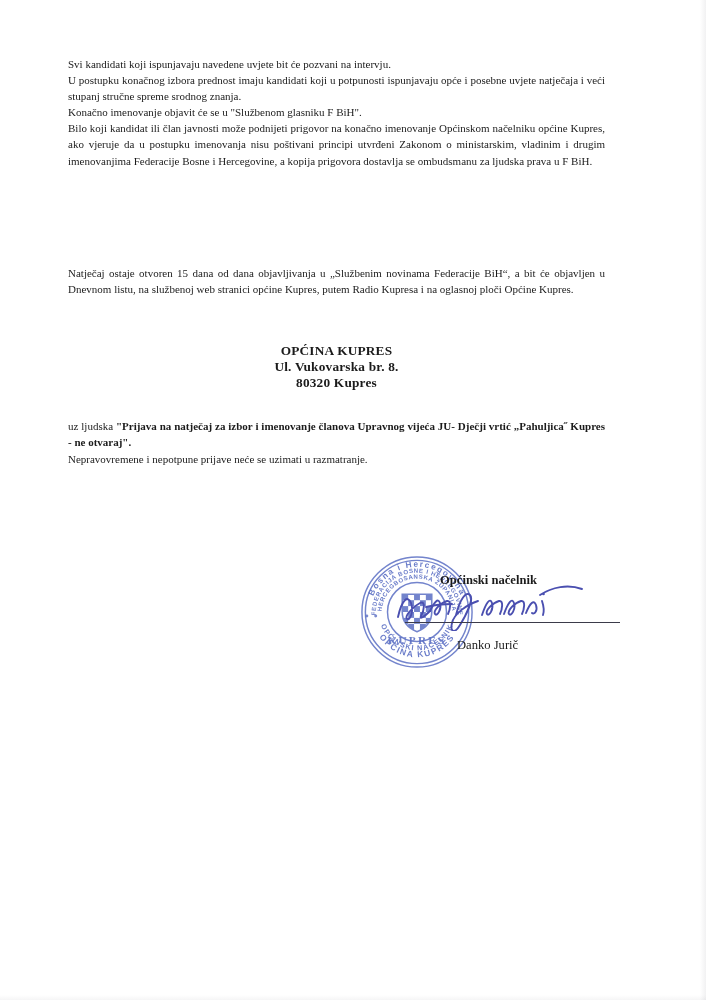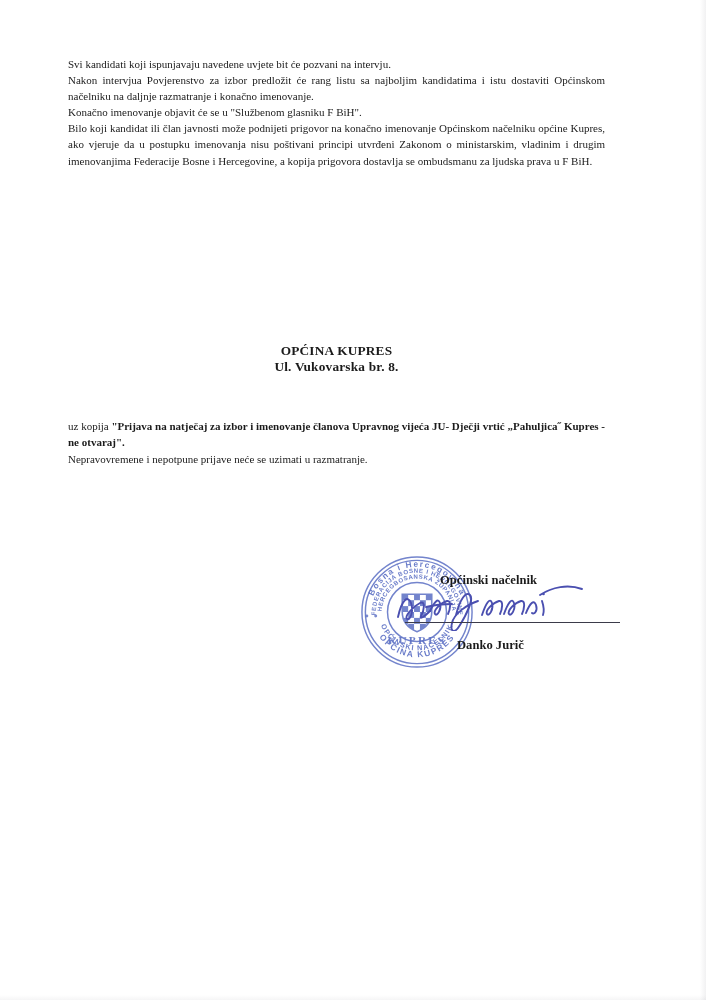--- a/index.html
+++ b/index.html
@@ -105,47 +105,49 @@
     top: 77px;
     width: 215px;
     height: 0;
     border-top: 1.1px solid #3b3b4a;
   }
   #sig-name {
     position: absolute;
     left: 107px;
     top: 93px;
     font-size: 12.6px;
-    font-weight: bold;
+    font-weight: normal;
     white-space: nowrap;
   }
 </style>
 </head>
 <body>
 
 <div id="page">
 
   <div id="scan-edge-right"></div>
   <div id="scan-edge-bottom"></div>
 
   <div class="body-block" id="para-group-1">
     <p>Svi kandidati koji ispunjavaju navedene uvjete bit će pozvani na intervju.</p>
-    <p>Nakon intervjua Povjerenstvo za izbor predložit će rang listu sa najboljim kandidatima i istu dostaviti Općinskom načelniku na daljnje razmatranje i konačno imenovanje.</p>
+    <p>U postupku konačnog izbora prednost imaju kandidati koji u potpunosti ispunjavaju opće i posebne uvjete natječaja i veći stupanj stručne spreme srodnog znanja.</p>
     <p>Konačno imenovanje objavit će se u "Službenom glasniku F BiH".</p>
     <p>Bilo koji kandidat ili član javnosti može podnijeti prigovor na konačno imenovanje Općinskom načelniku općine Kupres, ako vjeruje da u postupku imenovanja nisu poštivani principi utvrđeni Zakonom o ministarskim, vladinim i drugim imenovanjima Federacije Bosne i Hercegovine, a kopija prigovora dostavlja se ombudsmanu za ljudska prava u F BiH.</p>
   </div>
 
   <div class="body-block" id="para-group-2">
+    <p>Natječaj ostaje otvoren 15 dana od dana objavljivanja u „Službenim novinama Federacije BiH“, a bit će objavljen u Dnevnom listu, na službenoj web stranici općine Kupres, putem Radio Kupresa i na oglasnoj ploči Općine Kupres.</p>
   </div>
 
   <div class="addr" id="addr-l1">OPĆINA KUPRES</div>
   <div class="addr" id="addr-l2">Ul. Vukovarska br. 8.</div>
+  <div class="addr" id="addr-l3">80320 Kupres</div>
 
   <div class="body-block" id="para-note">
-    <p><span>uz kopija </span><span class="note-bold">"Prijava na natječaj za izbor i imenovanje članova Upravnog vijeća JU- Dječji vrtić „Pahuljica˝ Kupres - ne otvaraj".</span></p>
+    <p><span>uz ljudska </span><span class="note-bold">"Prijava na natječaj za izbor i imenovanje članova Upravnog vijeća JU- Dječji vrtić „Pahuljica˝ Kupres - ne otvaraj".</span></p>
   </div>
 
   <div class="body-block" id="para-final">
     <p>Nepravovremene i nepotpune prijave neće se uzimati u razmatranje.</p>
   </div>
 
   <div id="sig-area">
 
     <svg id="seal" viewBox="0 0 120 120" aria-hidden="true">
       <defs>

